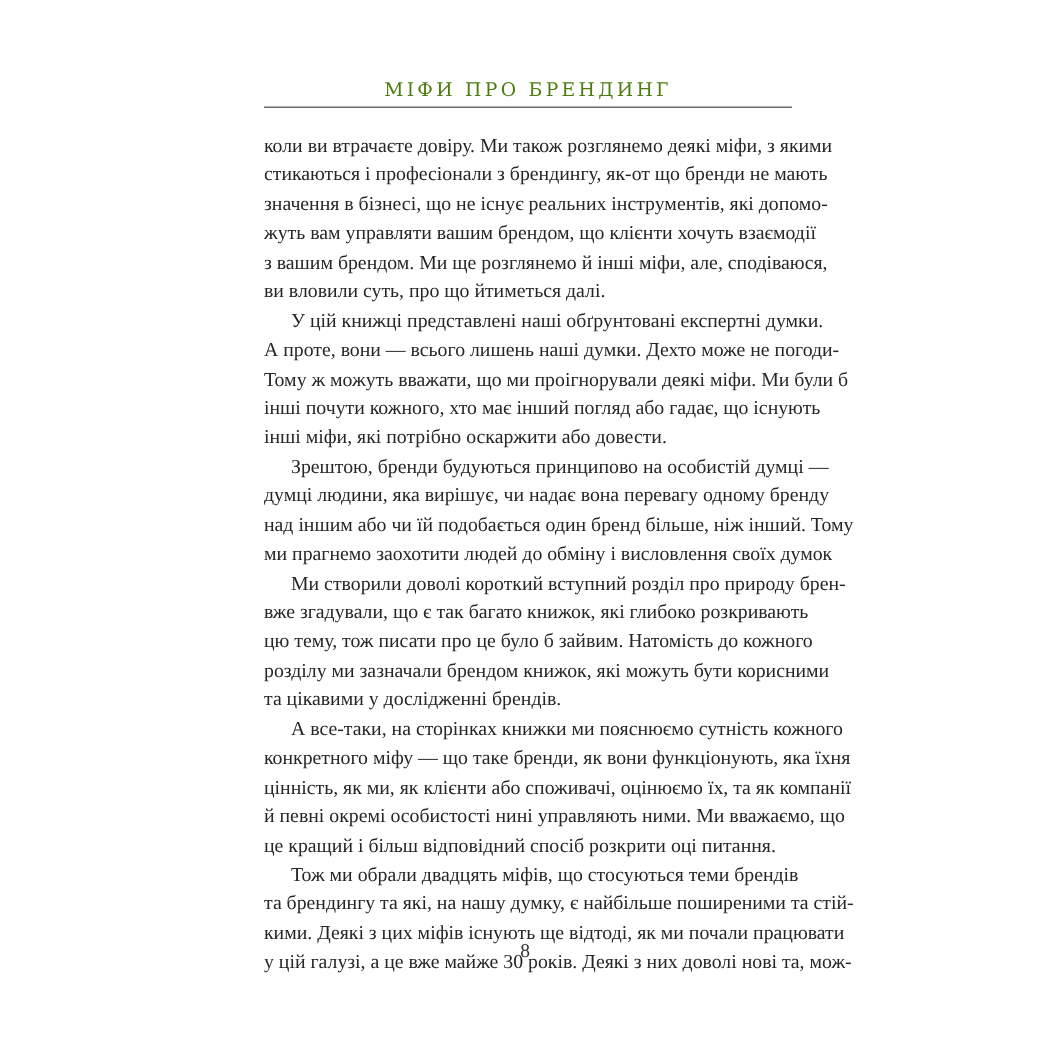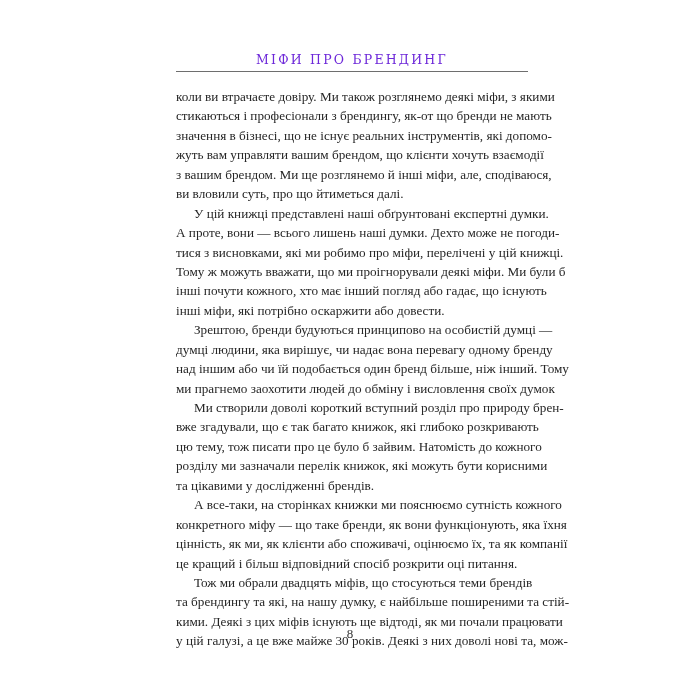--- a/index.html
+++ b/index.html
@@ -3,21 +3,21 @@
   <meta charset="utf-8">
   <style>
     html, body { margin: 0; padding: 0; background: #ffffff; }
     body { width: 700px; height: 700px; position: relative; overflow: hidden; }
     .page {
       position: absolute; left: 0; top: 0; width: 700px; height: 700px; background: #ffffff;
     }
     .running-head {
       position: absolute; left: 176px; top: 52px; width: 352px; text-align: center;
       font-family: "DejaVu Serif", serif; font-size: 12.5px; letter-spacing: 2.2px;
-      color: #6d28d9;
+      color: #4d7c0f;
     }
     .head-rule {
       position: absolute; left: 176px; top: 71px; width: 352px; height: 0;
       border-top: 1px solid #6e6e6e;
     }
     .body-text {
       position: absolute; left: 176px; top: 87px; width: 352px;
       font-family: "Liberation Serif", serif; font-size: 13.2px; line-height: 19.45px;
       color: #262626;
     }
@@ -43,45 +43,45 @@
       <span class="line">стикаються і професіонали з брендингу, як-от що бренди не мають</span>
       <span class="line">значення в бізнесі, що не існує реальних інструментів, які допомо-</span>
       <span class="line">жуть вам управляти вашим брендом, що клієнти хочуть взаємодії</span>
       <span class="line">з вашим брендом. Ми ще розглянемо й інші міфи, але, сподіваюся,</span>
       <span class="line last">ви вловили суть, про що йтиметься далі.</span>
     </div>
 
     <div>
       <span class="line indent">У цій книжці представлені наші обґрунтовані експертні думки.</span>
       <span class="line">А проте, вони — всього лишень наші думки. Дехто може не погоди-</span>
-      <span class="line">тися з висновками, які ми робимо про міфи, перелічені у цій книжці.</span>
       <span class="line">Тому ж можуть вважати, що ми проігнорували деякі міфи. Ми були б</span>
       <span class="line">інші почути кожного, хто має інший погляд або гадає, що існують</span>
       <span class="line last">інші міфи, які потрібно оскаржити або довести.</span>
     </div>
 
     <div>
       <span class="line indent">Зрештою, бренди будуються принципово на особистій думці —</span>
       <span class="line">думці людини, яка вирішує, чи надає вона перевагу одному бренду</span>
       <span class="line">над іншим або чи їй подобається один бренд більше, ніж інший. Тому</span>
       <span class="line">ми прагнемо заохотити людей до обміну і висловлення своїх думок</span>
     </div>
 
     <div>
       <span class="line indent">Ми створили доволі короткий вступний розділ про природу брен-</span>
       <span class="line">вже згадували, що є так багато книжок, які глибоко розкривають</span>
       <span class="line">цю тему, тож писати про це було б зайвим. Натомість до кожного</span>
-      <span class="line">розділу ми зазначали перелік книжок, які можуть бути корисними</span>
+      <span class="line">розділу ми зазначали брендом книжок, які можуть бути корисними</span>
       <span class="line last">та цікавими у дослідженні брендів.</span>
     </div>
 
     <div>
       <span class="line indent">А все-таки, на сторінках книжки ми пояснюємо сутність кожного</span>
       <span class="line">конкретного міфу — що таке бренди, як вони функціонують, яка їхня</span>
       <span class="line">цінність, як ми, як клієнти або споживачі, оцінюємо їх, та як компанії</span>
+      <span class="line">й певні окремі особистості нині управляють ними. Ми вважаємо, що</span>
       <span class="line last">це кращий і більш відповідний спосіб розкрити оці питання.</span>
     </div>
 
     <div>
       <span class="line indent">Тож ми обрали двадцять міфів, що стосуються теми брендів</span>
       <span class="line">та брендингу та які, на нашу думку, є найбільше поширеними та стій-</span>
       <span class="line">кими. Деякі з цих міфів існують ще відтоді, як ми почали працювати</span>
       <span class="line">у цій галузі, а це вже майже 30 років. Деякі з них доволі нові та, мож-</span>
 
     </div>

